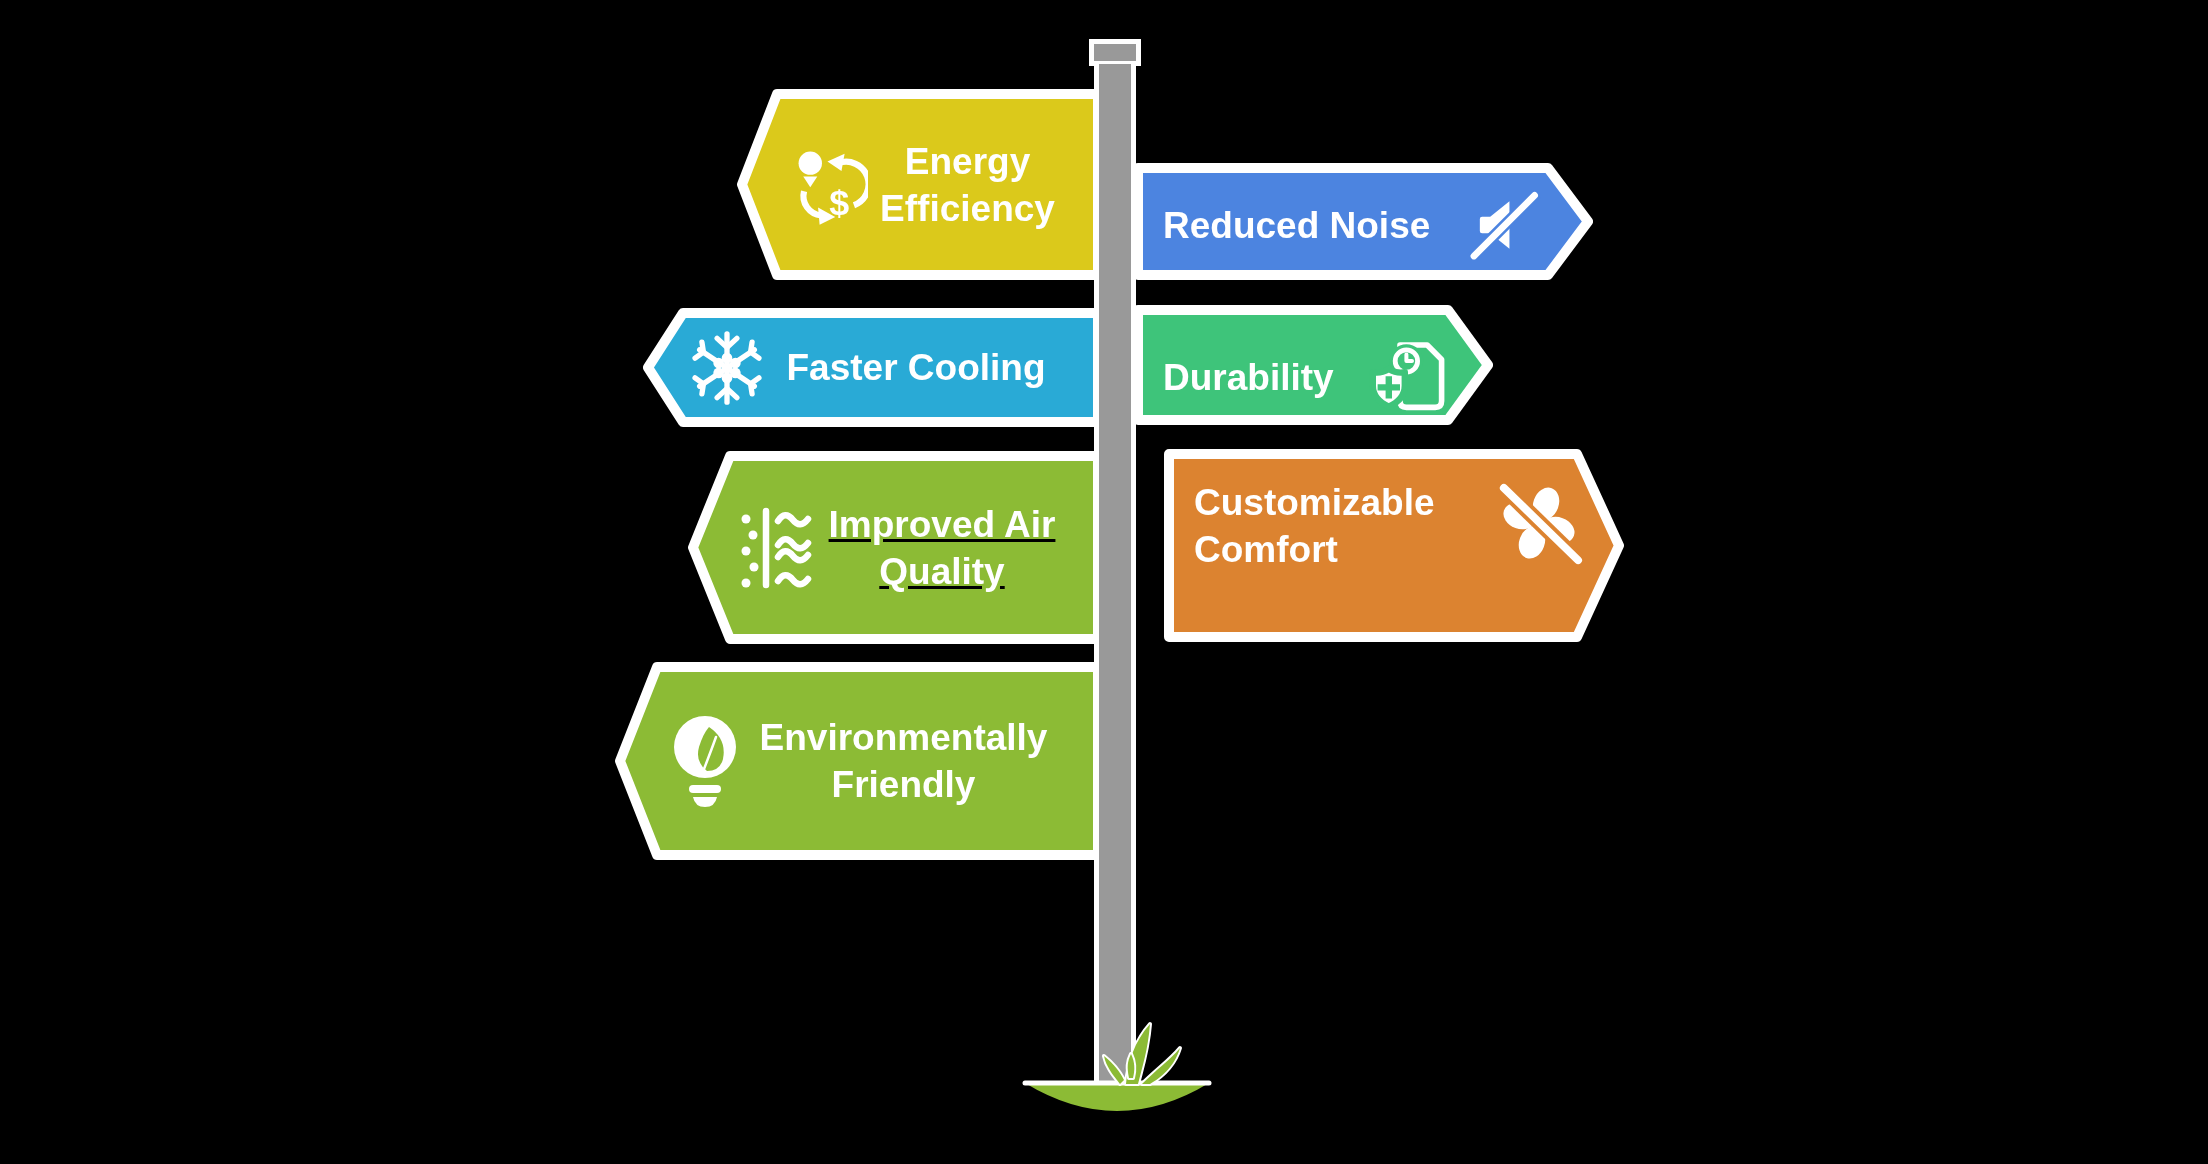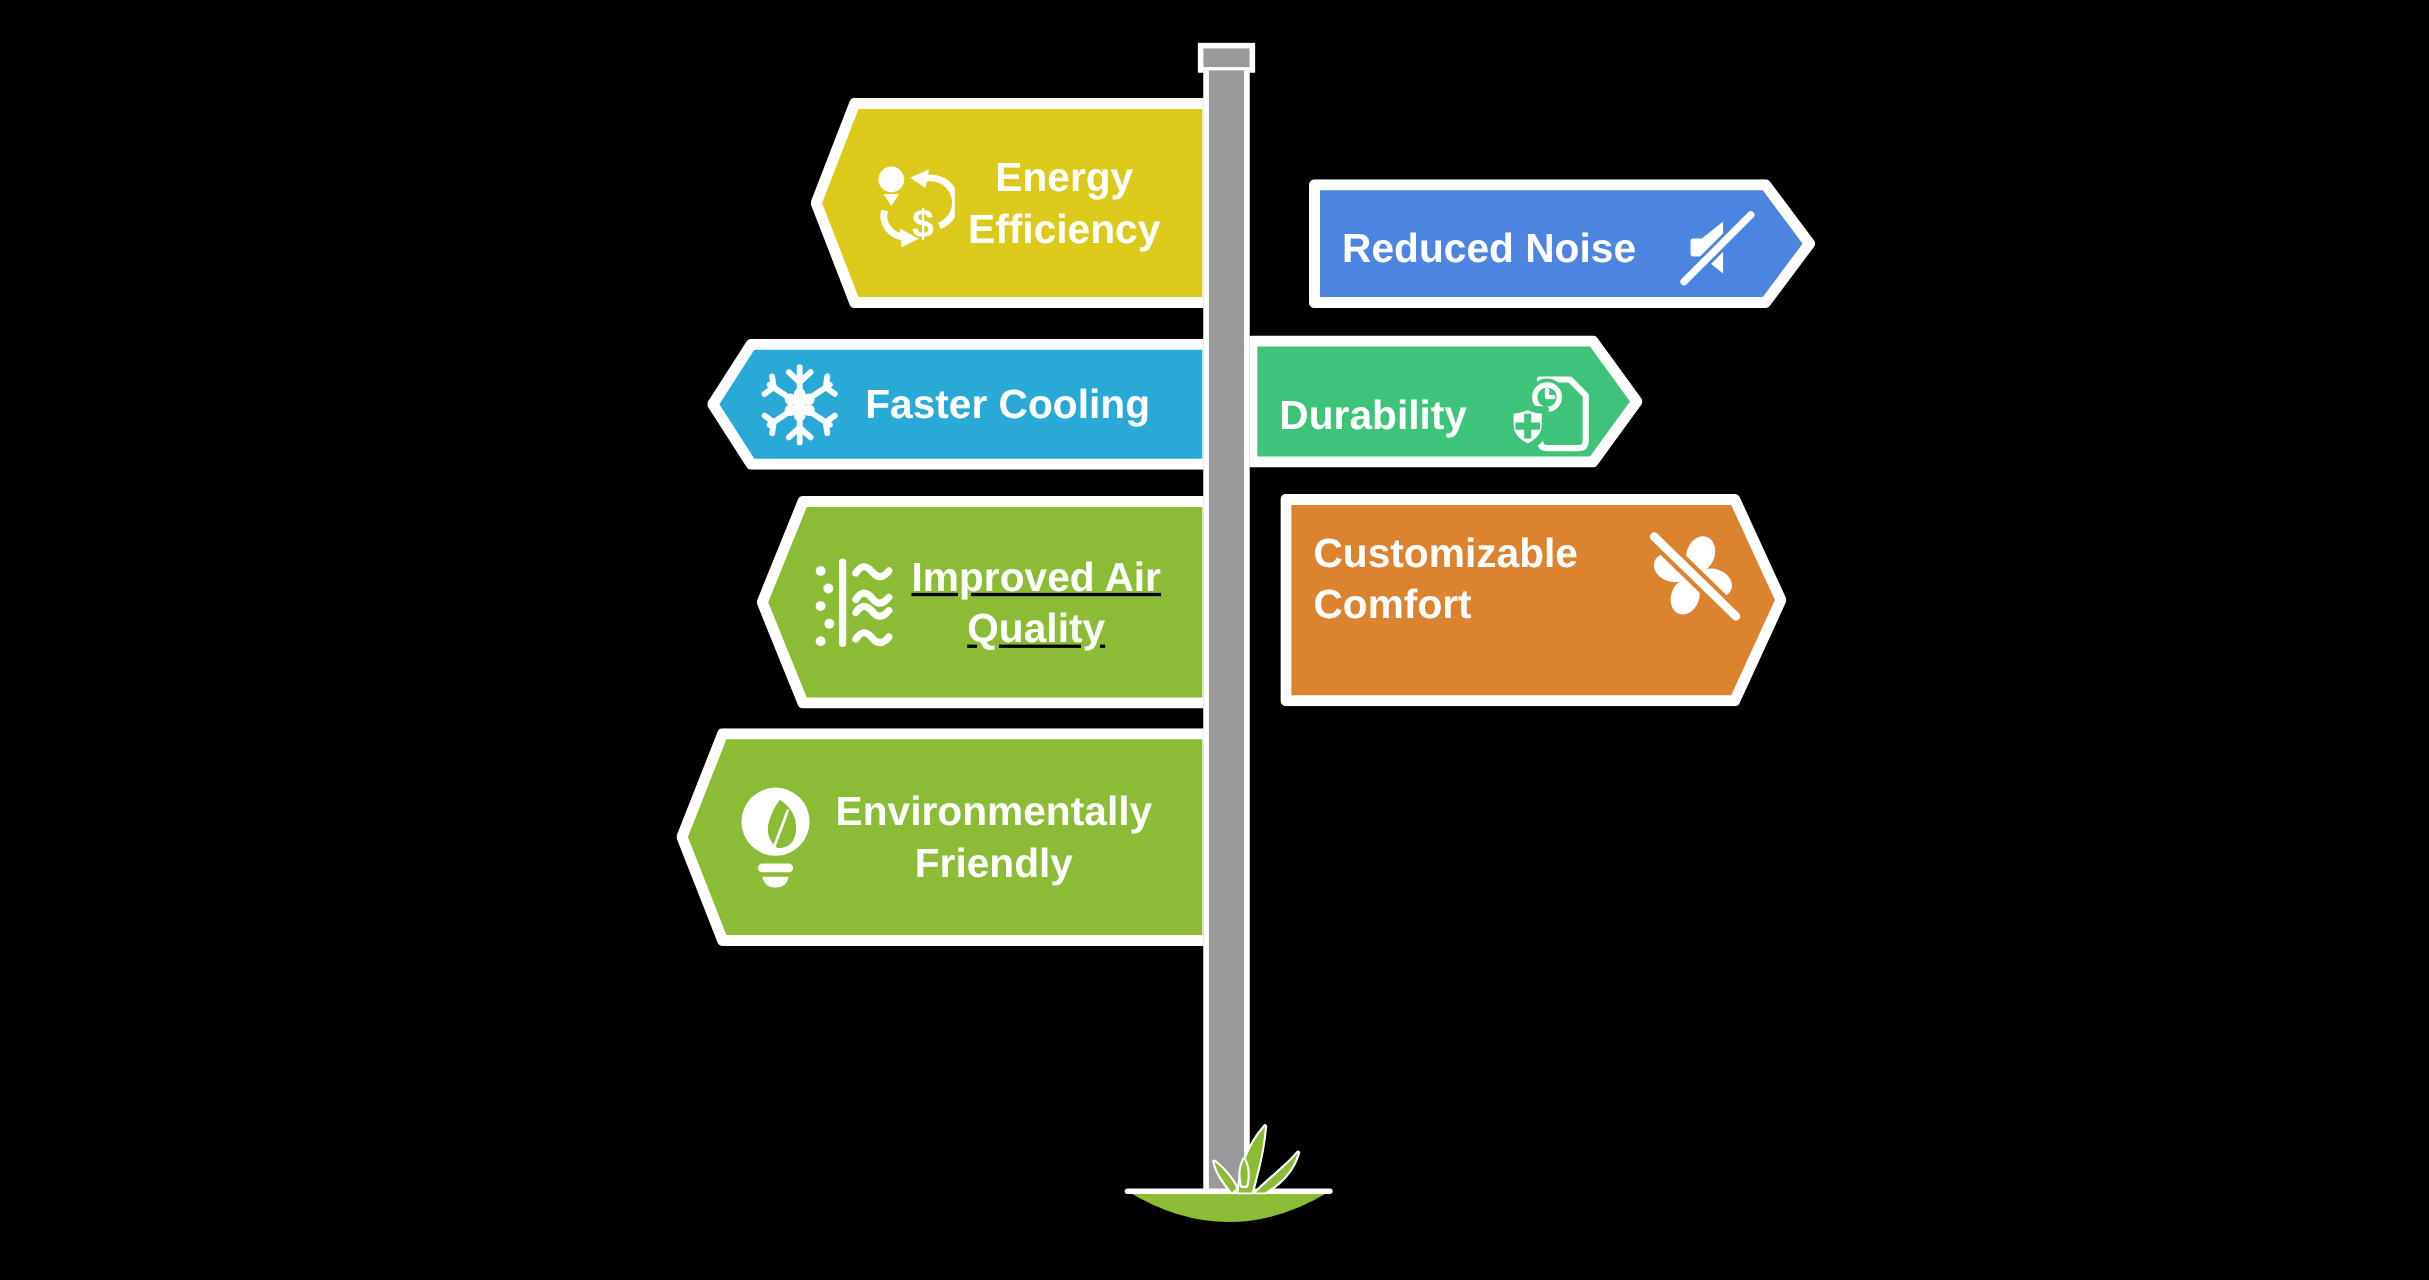--- a/index.html
+++ b/index.html
@@ -59,21 +59,21 @@
           <text x="63" y="89" font-size="46" font-weight="bold" text-anchor="middle" fill="#fff">$</text>
         </svg>
       </span>
       <div class="label align-right grow">
         <span>Energy</span>
         <span>Efficiency</span>
       </div>
     </div>
   </div>
 
-  <div class="sign" style="left:1190px;top:163px;width:460px;height:124px">
+  <div class="sign" style="left:1133px;top:163px;width:460px;height:124px">
     <svg class="shape" width="460" height="117" viewBox="0 0 460 117">
       <polygon points="5,5 415,5 455,58.5 415,112 5,112" stroke="#fff" stroke-width="10" stroke-linejoin="round" fill="#4C84E0"></polygon>
     </svg>
     <div class="content" style="padding-left:30px;padding-right:50px;">
       <div class="label align-left">
         <span>Reduced Noise</span>
       </div>
       <span class="grow"></span>
       <span class="icon">
         <svg width="76" height="74" viewBox="0 0 100 100">

